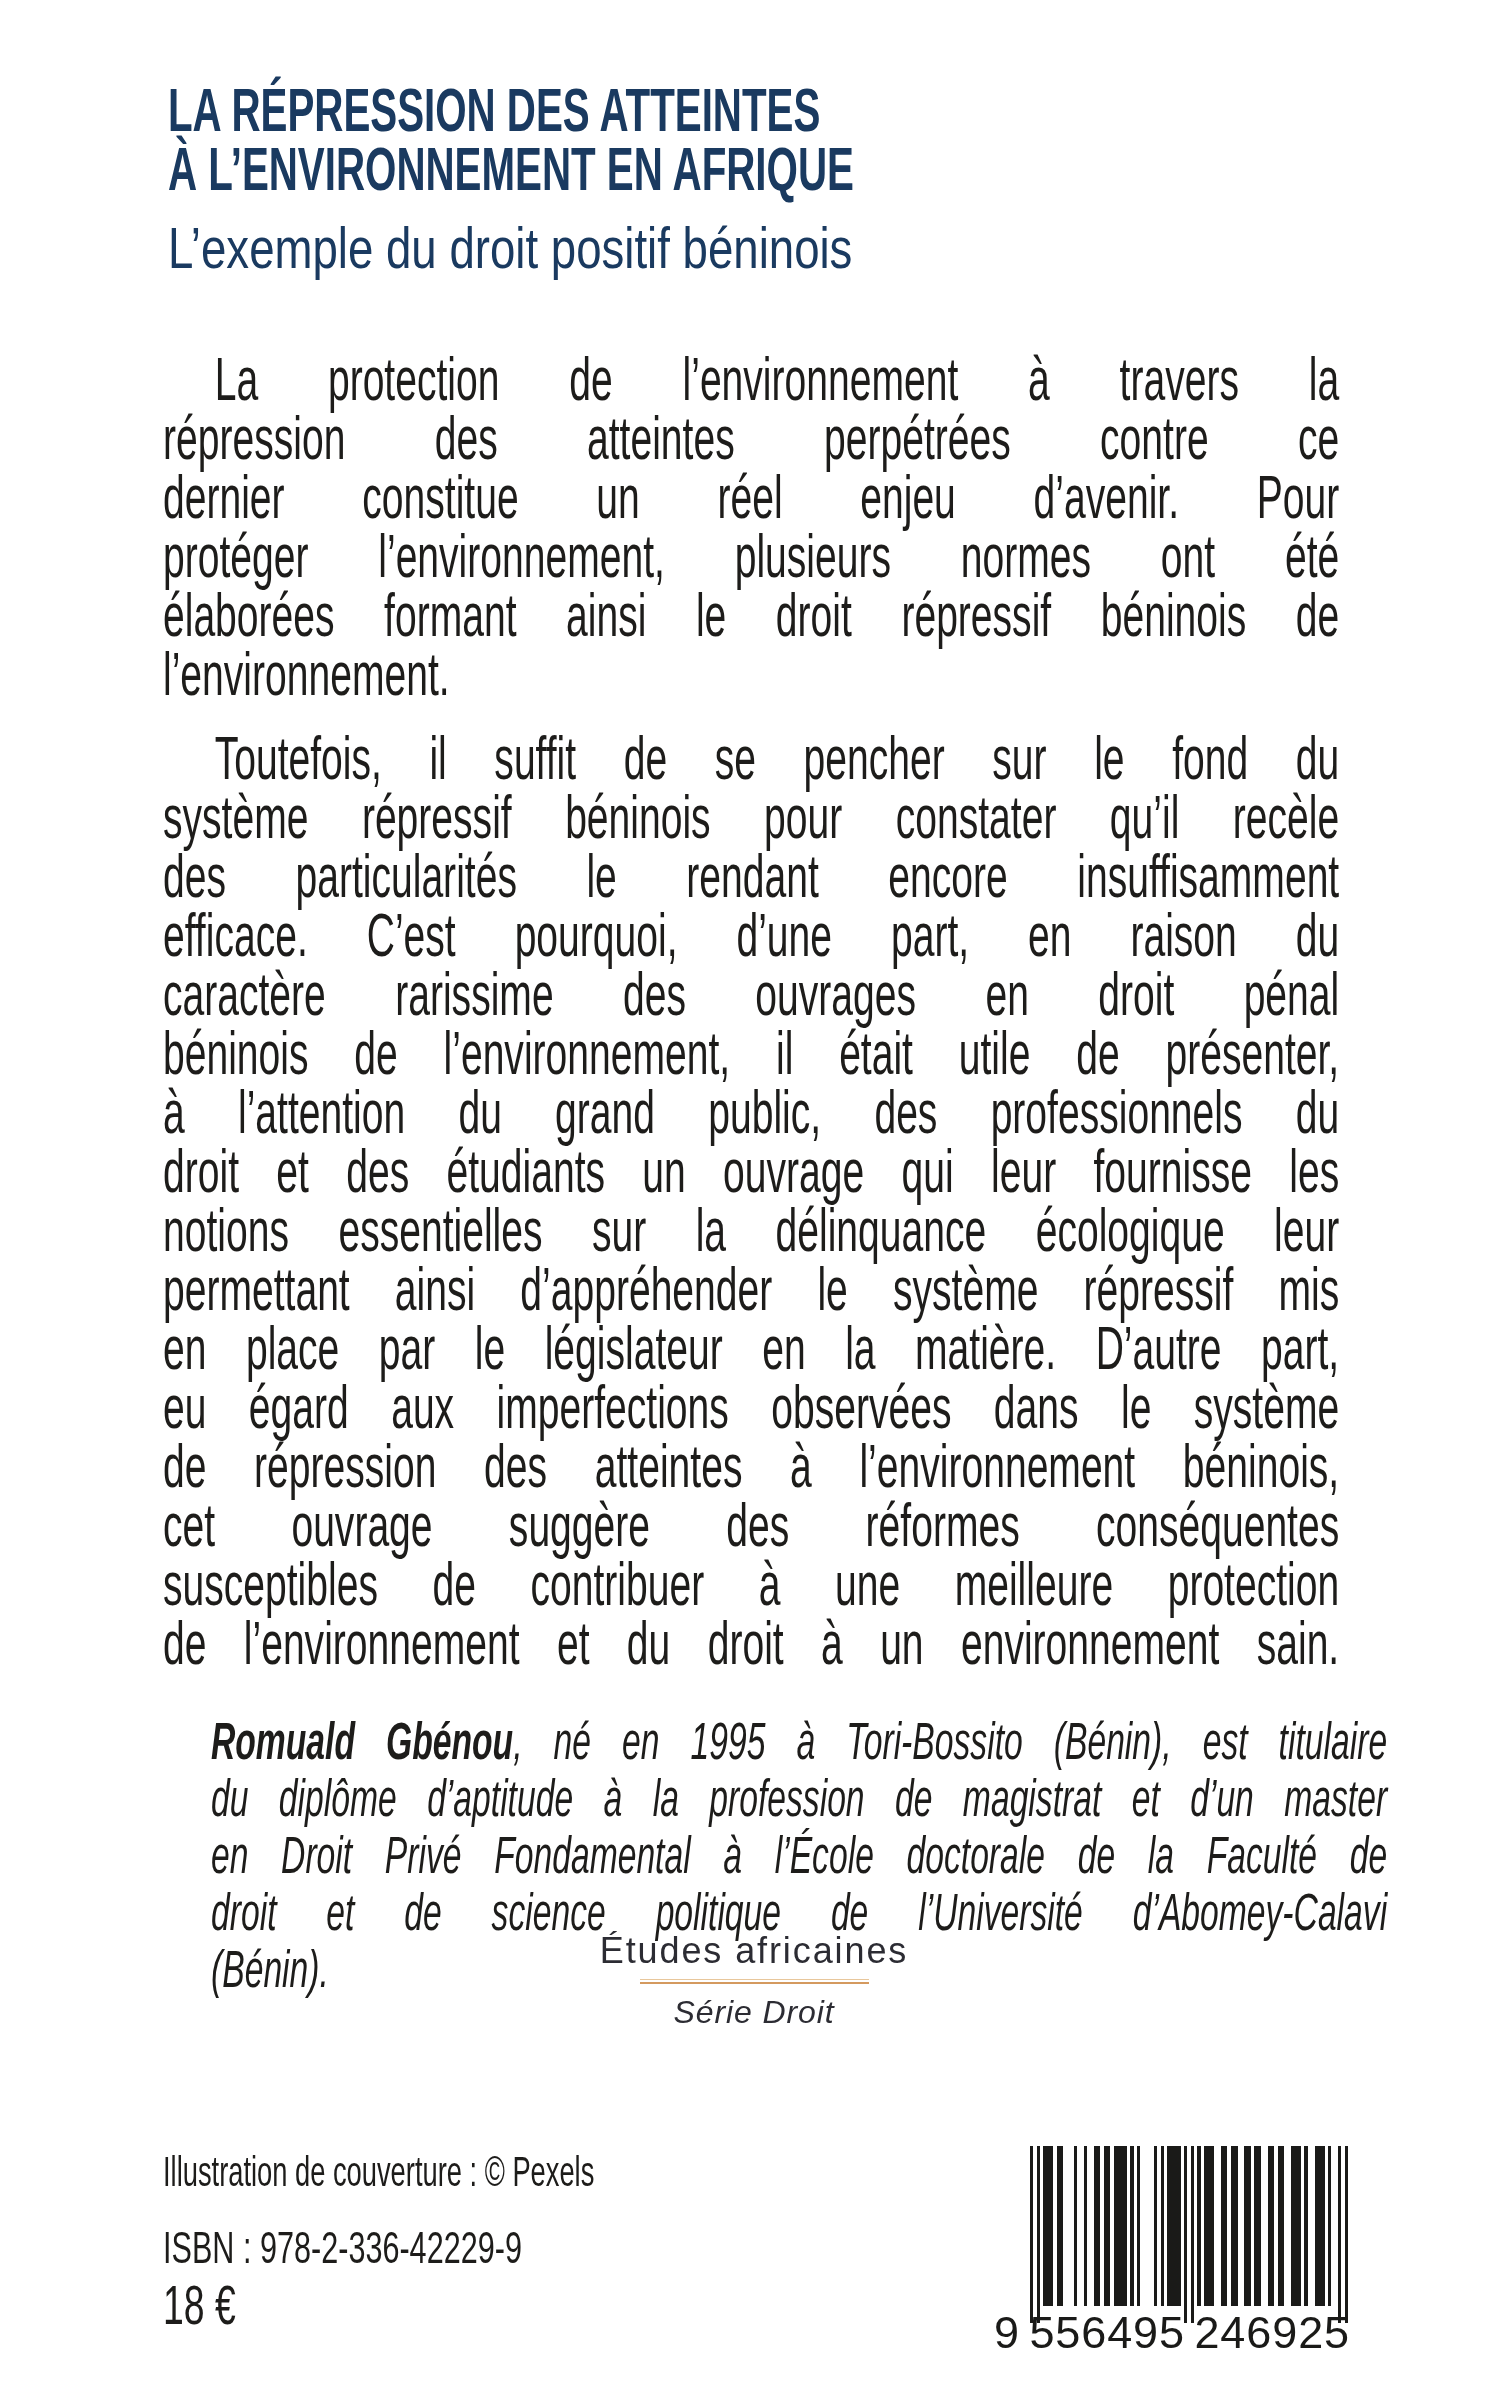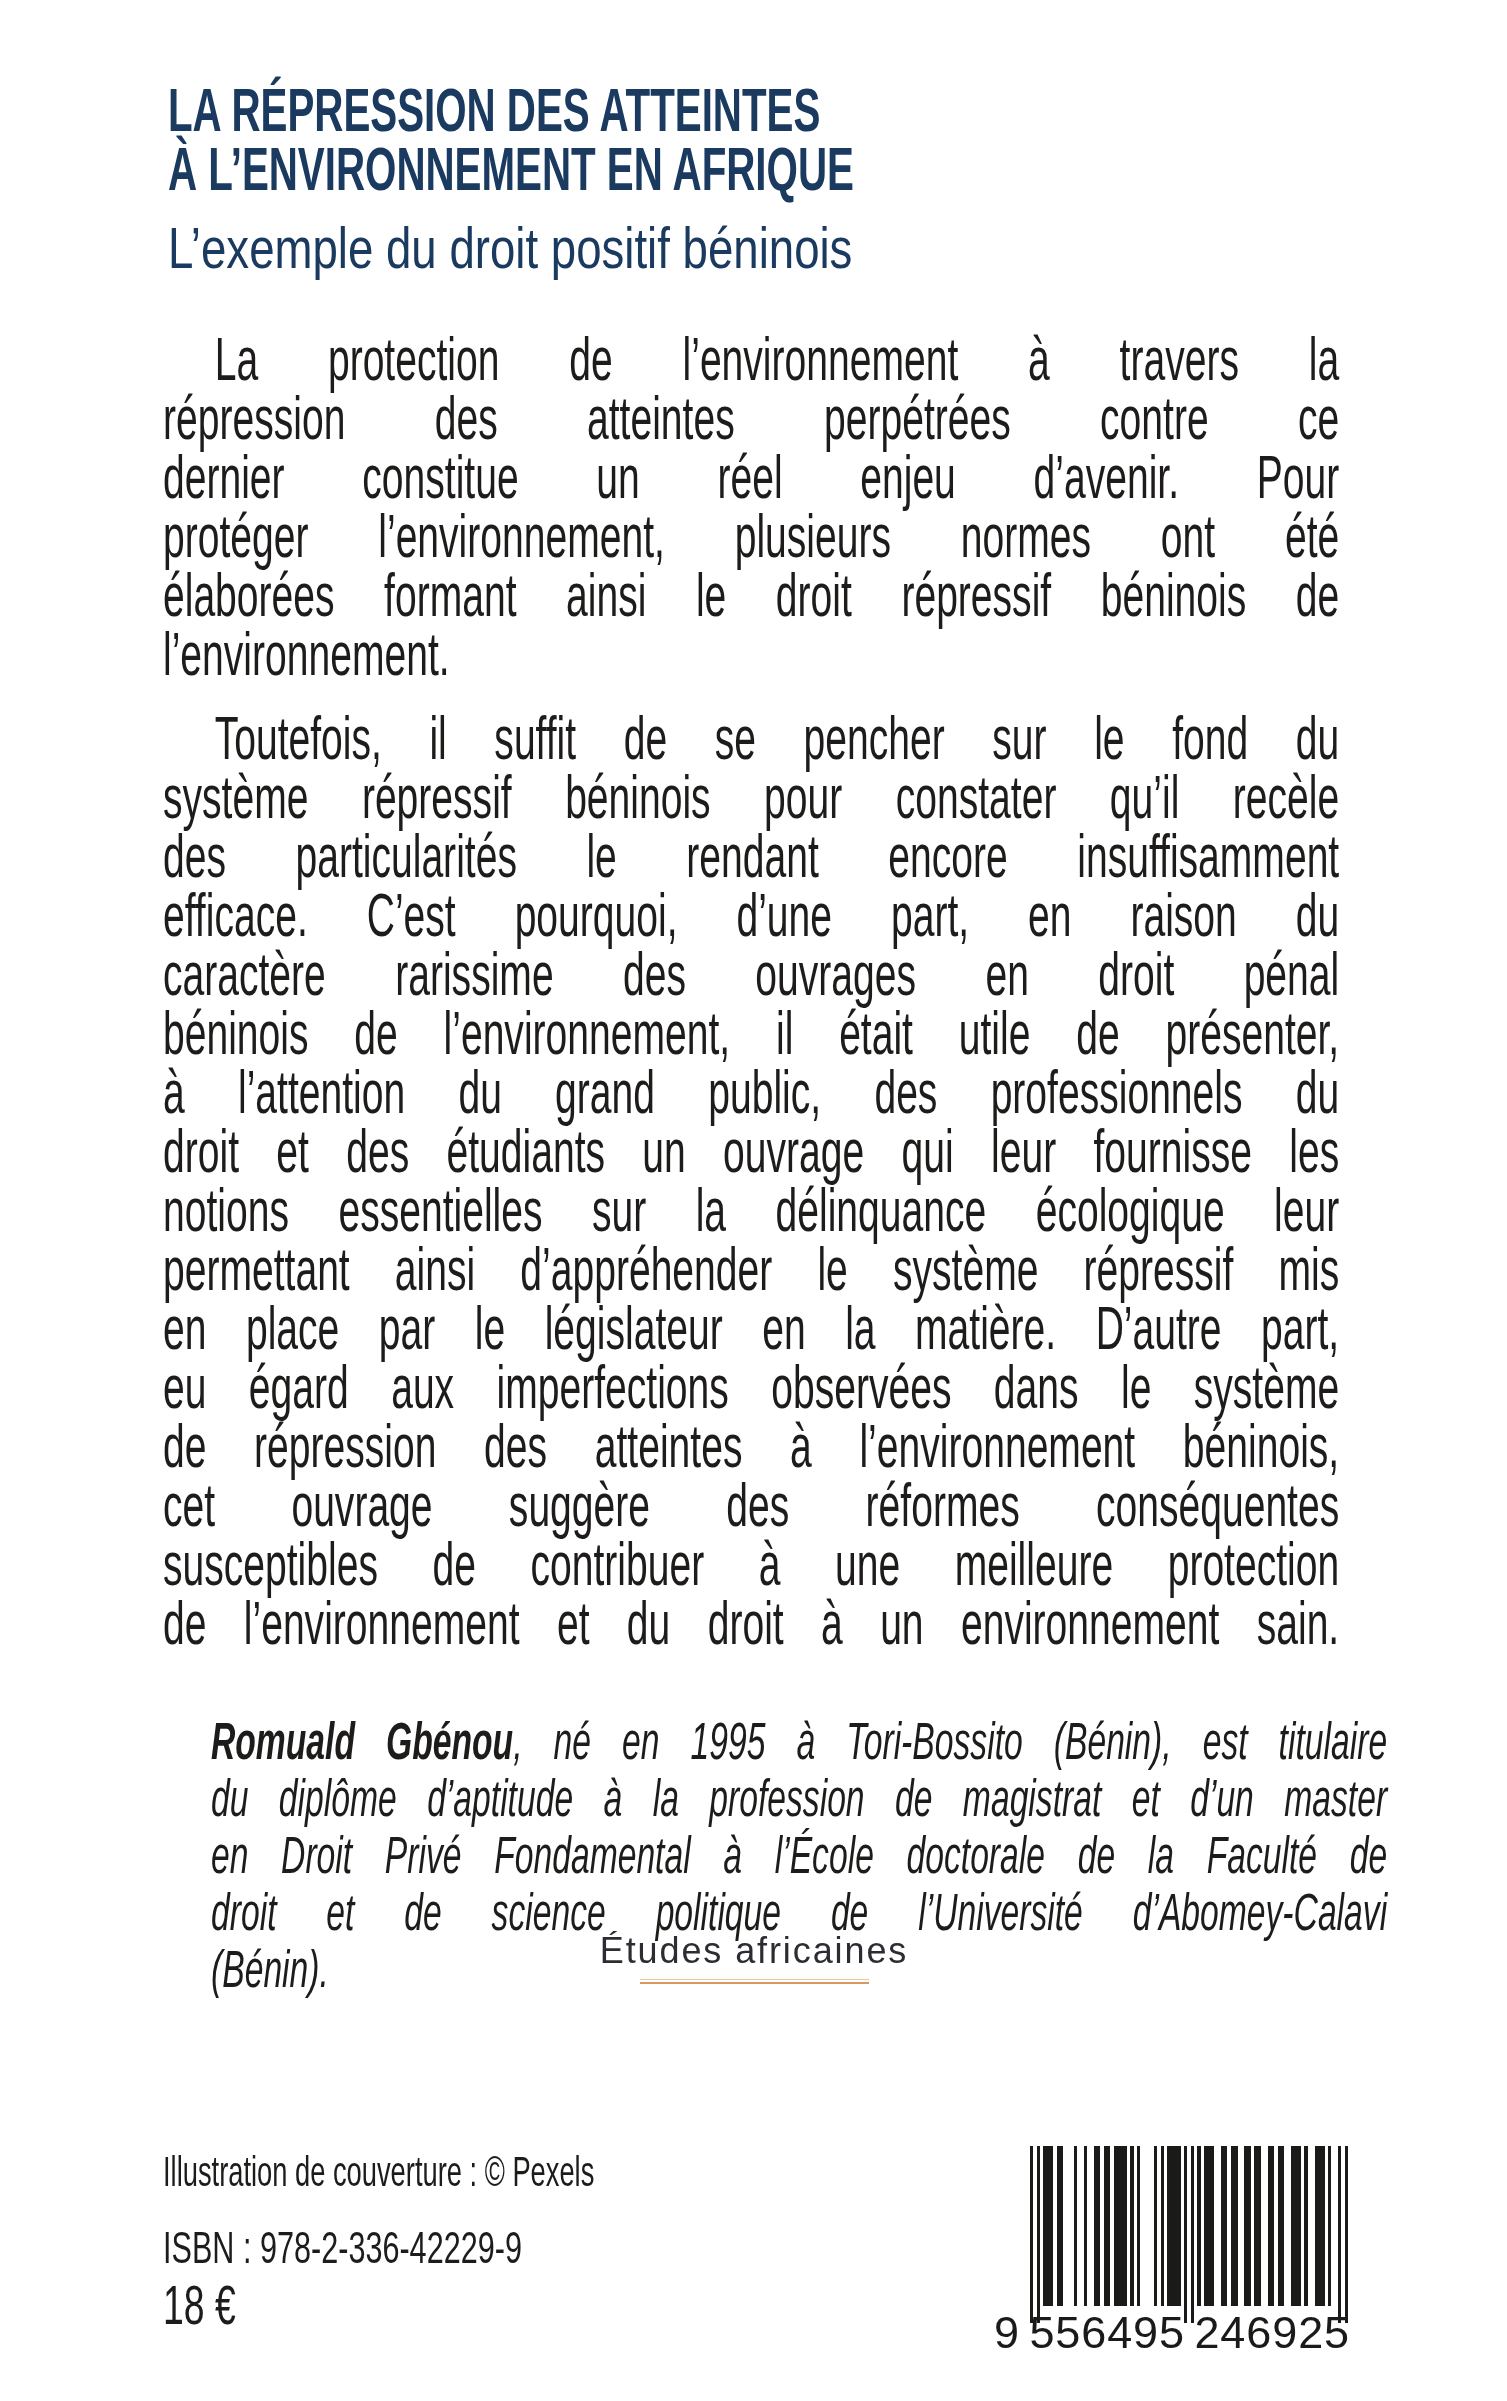--- a/index.html
+++ b/index.html
@@ -9,21 +9,21 @@
   .cover{position:absolute;left:0;top:0;width:1380px;height:2402px;background:var(--bg,#fff);}
 
   
   .title-block{position:absolute;left:168px;top:80px;}
   .title-line{font-size:62px;font-weight:700;line-height:59px;color:var(--navy);
               transform:scaleX(0.65);transform-origin:0 0;white-space:nowrap;}
   .subtitle{margin-top:19px;font-size:57px;font-weight:400;line-height:62px;color:var(--navy);
             transform:scaleX(0.80);transform-origin:0 0;white-space:nowrap;}
 
   
-  .synopsis{position:absolute;left:163px;top:329px;width:1176px;color:var(--ink);}
+  .synopsis{position:absolute;left:163px;top:349px;width:1176px;color:var(--ink);}
   .condense{width:1867px;transform:scaleX(0.63);transform-origin:0 0;
             font-size:62px;line-height:59px;}
   .jline{text-align:justify;text-align-last:justify;}
   .jlines .jline:last-child{text-align-last:left;}
   .justify-all .jline:last-child{text-align-last:justify;}
   .para2{margin-top:24.6px;}
   .indent-first .jline:first-child{text-indent:82px;}
 
   
   .bio{position:absolute;left:163px;top:1713px;width:1176px;color:var(--ink);margin-left:48px;}
@@ -105,20 +105,21 @@
           <div class="jline">en Droit Privé Fondamental à l’École doctorale de la Faculté de</div>
           <div class="jline">droit et de science politique de l’Université d’Abomey-Calavi</div>
           <div class="jline">(Bénin).</div>
         </div>
     </div>
   </section>
 
   <section class="collection">
     <div class="collection-name">Études africaines</div>
     <div class="collection-rule"></div>
+    <div class="collection-series">Série Droit</div>
   </section>
 
   <div class="credit">Illustration de couverture : © Pexels</div>
   <div class="isbn">ISBN : 978-2-336-42229-9</div>
   <div class="price">18 €</div>
 
   <div class="barcode">
     <svg id="ean-svg" width="318" height="177" viewBox="0 0 95 53" preserveAspectRatio="none" shape-rendering="crispEdges">
         <rect x="0" y="0" width="1" height="53" fill="#1a1a18"></rect>
         <rect x="2" y="0" width="1" height="53" fill="#1a1a18"></rect>

